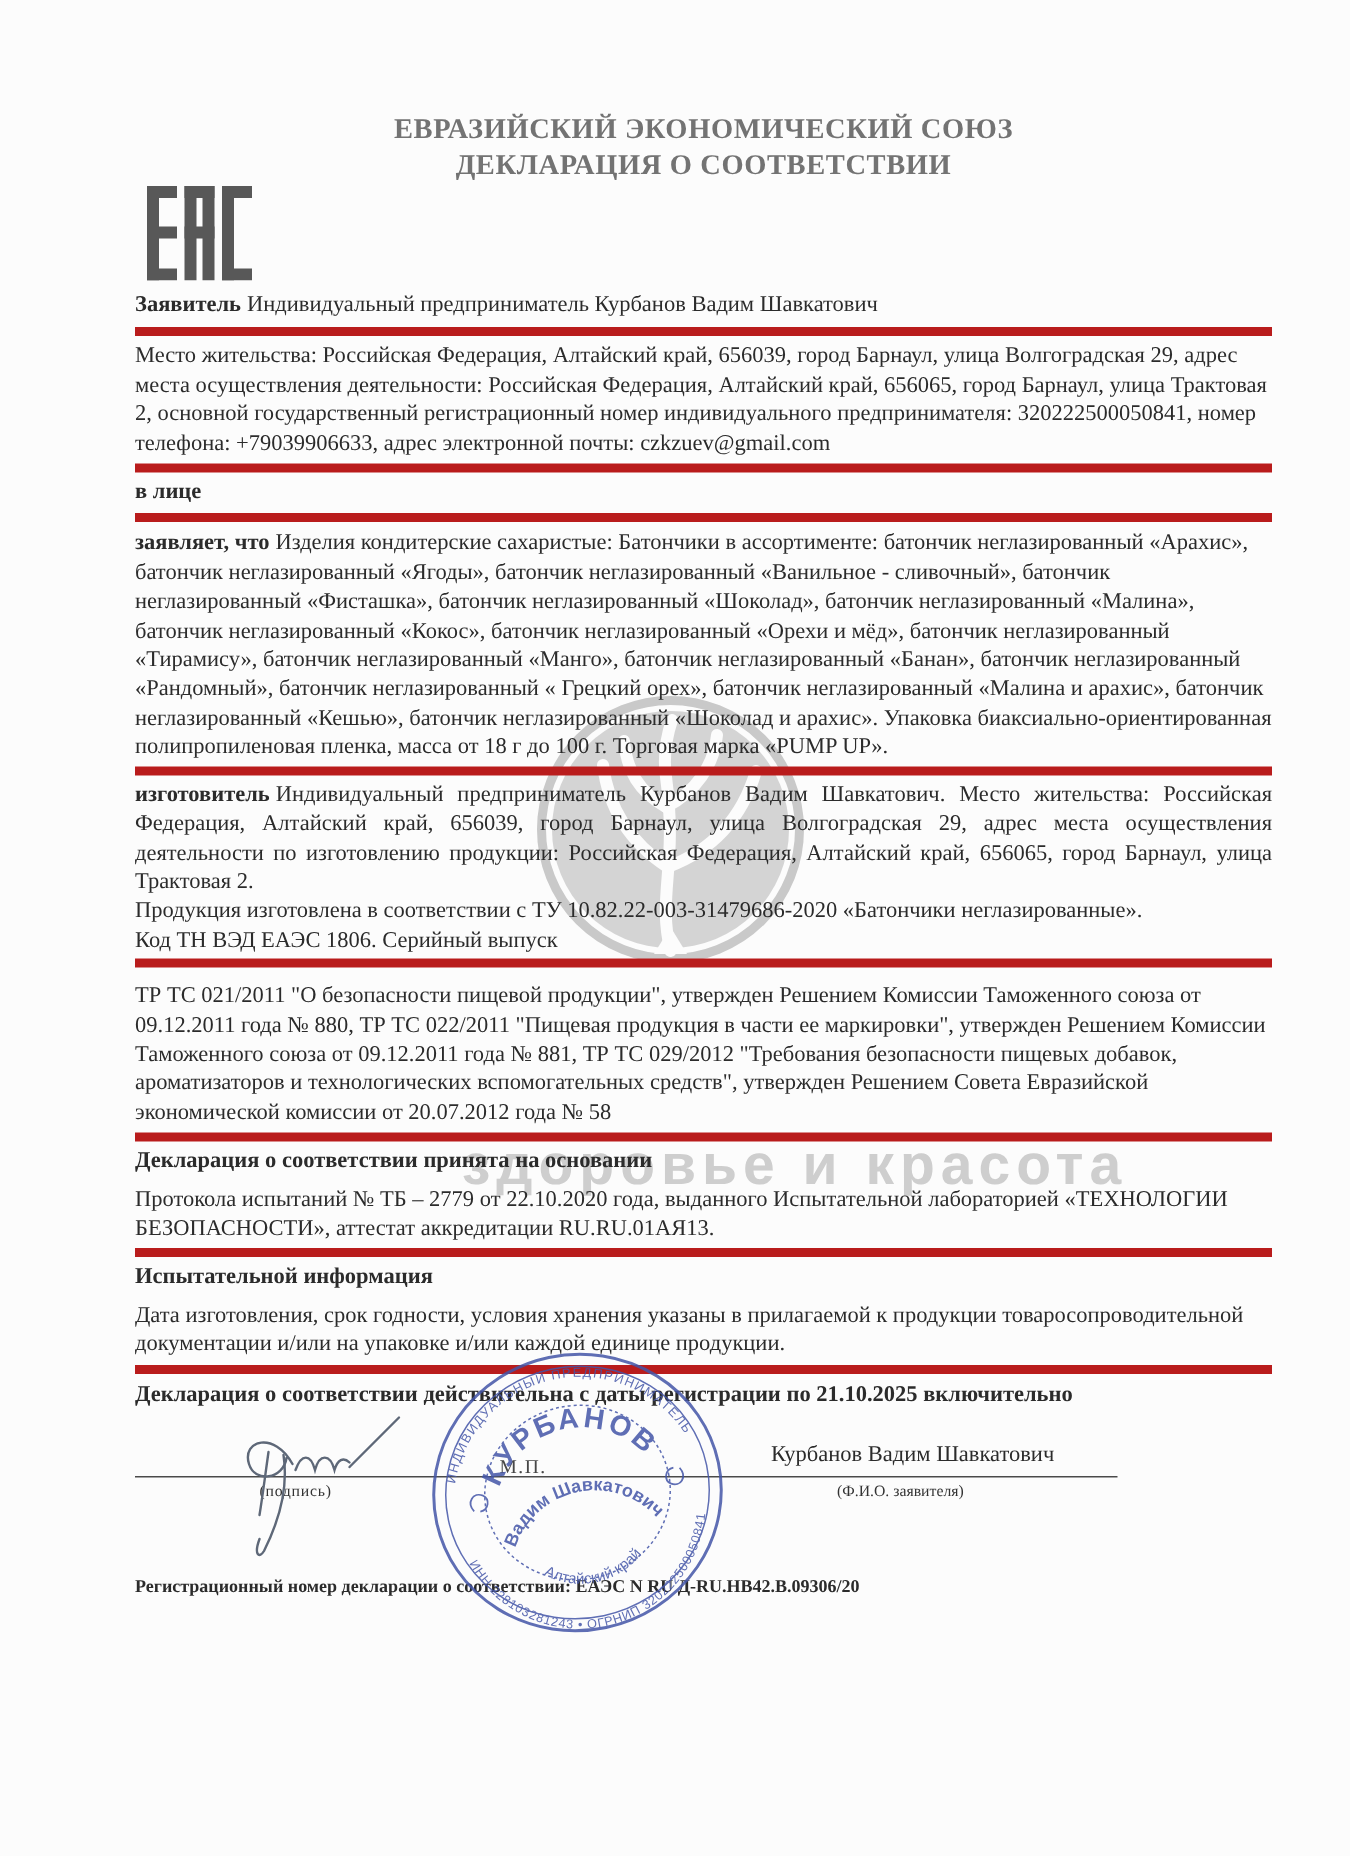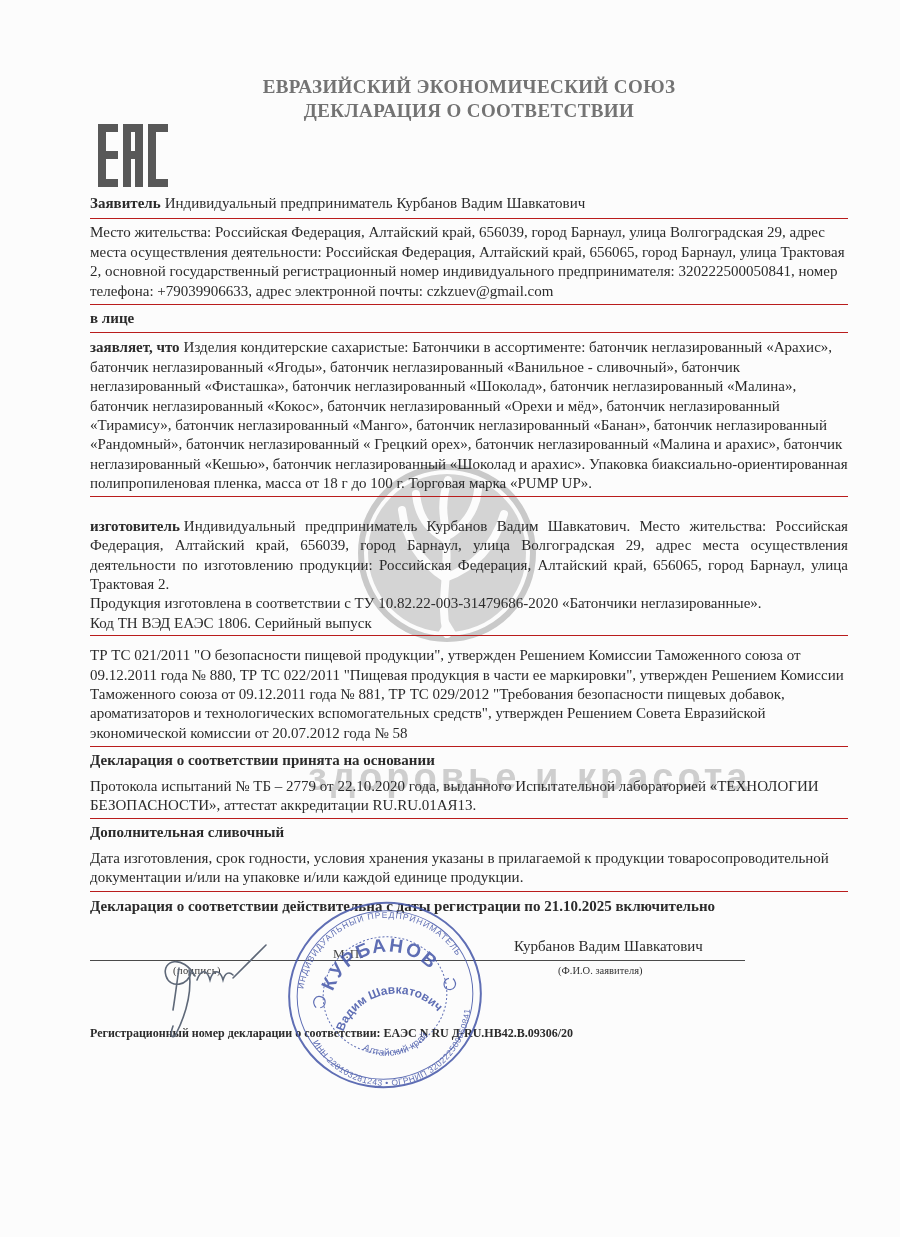--- a/index.html
+++ b/index.html
@@ -20,26 +20,26 @@
     font-weight:bold; font-size:38px; line-height:1; letter-spacing:4px;
     color:rgba(160,160,160,0.5);
   }
   
   .content{position:absolute; z-index:1; left:90px; top:0; width:758px;}
   .titles{margin-top:75px; text-align:center; font-weight:bold;
     font-size:19px; line-height:24px; letter-spacing:0.4px; color:#737373;}
   .para{margin:0; font-size:15px; line-height:19.4px;}
   .just{text-align:justify;}
   b.inl{margin-right:4px;}
-  .rule{border-bottom:1px solid #b91c1c;}
+  .rule{border-bottom:6px solid #b91c1c;}
   .sec-applicant{margin-top:71px; padding-bottom:5px;}
   .sec-residence{padding-top:4px; padding-bottom:3px;}
   .sec-inperson{padding-top:4px; padding-bottom:4px; font-weight:bold;}
   .sec-declares{padding-top:5px; padding-bottom:2px;}
-  .sec-manufacturer{padding-top:4px; padding-bottom:2px;margin-top:16px;}
+  .sec-manufacturer{padding-top:4px; padding-bottom:2px;}
   .sec-complies{padding-top:4px; padding-bottom:3px;}
   .sec-adopted{padding-top:4px; padding-bottom:3px;}
   .sec-additional{padding-top:4px; padding-bottom:3px;}
   .hdr{font-weight:bold;}
   .gap6{margin-top:6px;}
   .sec-validity{padding-top:5px; font-weight:bold;}
   
   .sig-row{position:relative; height:106px;}
   .sig-line{position:absolute; left:0; top:44px; width:655px; border-top:1px solid #4a4a4a;}
   .sig-caption{position:absolute; left:83px; top:49px; font-size:10.5px; letter-spacing:0.5px; color:#333;}
@@ -124,21 +124,21 @@
     <div class="sec-complies rule">
       <p class="para gap6">ТР ТС 021/2011 "О безопасности пищевой продукции", утвержден Решением Комиссии Таможенного союза от 09.12.2011 года № 880, ТР ТС 022/2011 "Пищевая продукция в части ее маркировки", утвержден Решением Комиссии Таможенного союза от 09.12.2011 года № 881, ТР ТС 029/2012 "Требования безопасности пищевых добавок, ароматизаторов и технологических вспомогательных средств", утвержден Решением Совета Евразийской экономической комиссии от 20.07.2012 года № 58</p>
     </div>
 
     <div class="sec-adopted rule">
       <p class="para hdr">Декларация о соответствии принята на основании</p>
       <p class="para gap6">Протокола испытаний № ТБ – 2779 от 22.10.2020 года, выданного Испытательной лабораторией «ТЕХНОЛОГИИ БЕЗОПАСНОСТИ», аттестат аккредитации RU.RU.01АЯ13.</p>
     </div>
 
     <div class="sec-additional rule">
-      <p class="para hdr">Дополнительная сливочный</p>
+      <p class="para hdr">Испытательной информация</p>
       <p class="para gap6">Дата изготовления, срок годности, условия хранения указаны в прилагаемой к продукции товаросопроводительной документации и/или на упаковке и/или каждой единице продукции.</p>
     </div>
 
     <div class="sec-validity">
       <p class="para hdr">Декларация о соответствии действительна с даты регистрации по 21.10.2025 включительно</p>
     </div>
 
     <div class="sig-row">
       <div class="sig-line"></div>
       <div class="sig-caption">(подпись)</div>

